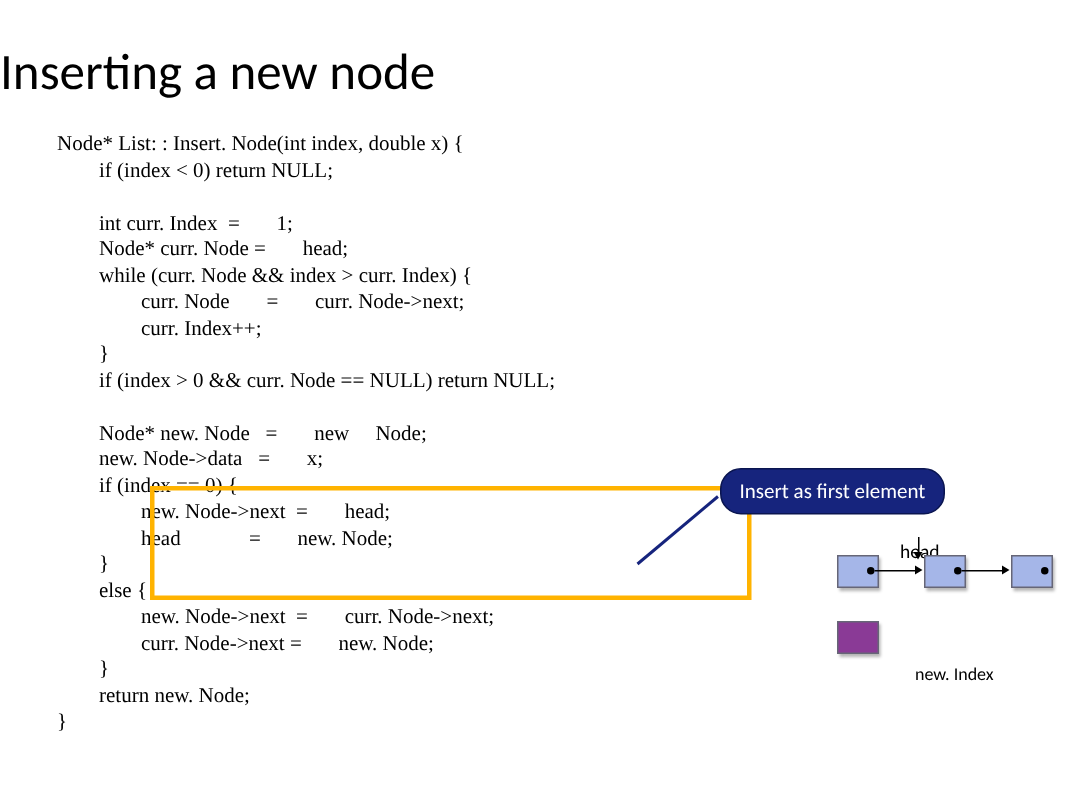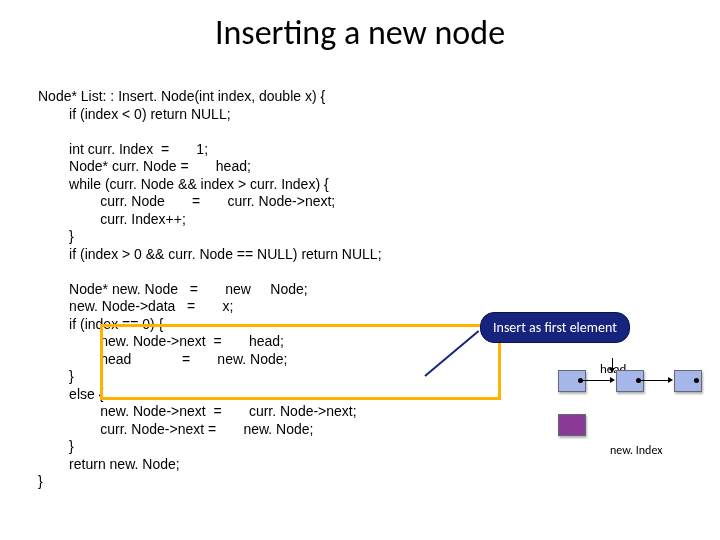--- a/index.html
+++ b/index.html
@@ -6,28 +6,28 @@
     margin: 0;
     padding: 0;
     width: 720px;
     height: 540px;
     background: #fff;
     font-family: Calibri, Arial, sans-serif;
     position: relative;
     overflow: hidden;
   }
   .title {
-    text-align: center;
+    text-align: left;
     font-size: 34px;
     font-weight: 400;
-    margin-top: 12px;
+    margin-top: 28px;
     color: #000;
   }
   .code-block {
-    font-family: Liberation Sans, sans-serif;
+    font-family: Liberation Serif, serif;
     font-size: 14px;
     line-height: 1.25;
     white-space: pre;
     color: #000;
     position: absolute;
     left: 38px;
     top: 88px;
   }
   .highlight-box {
     position: absolute;

